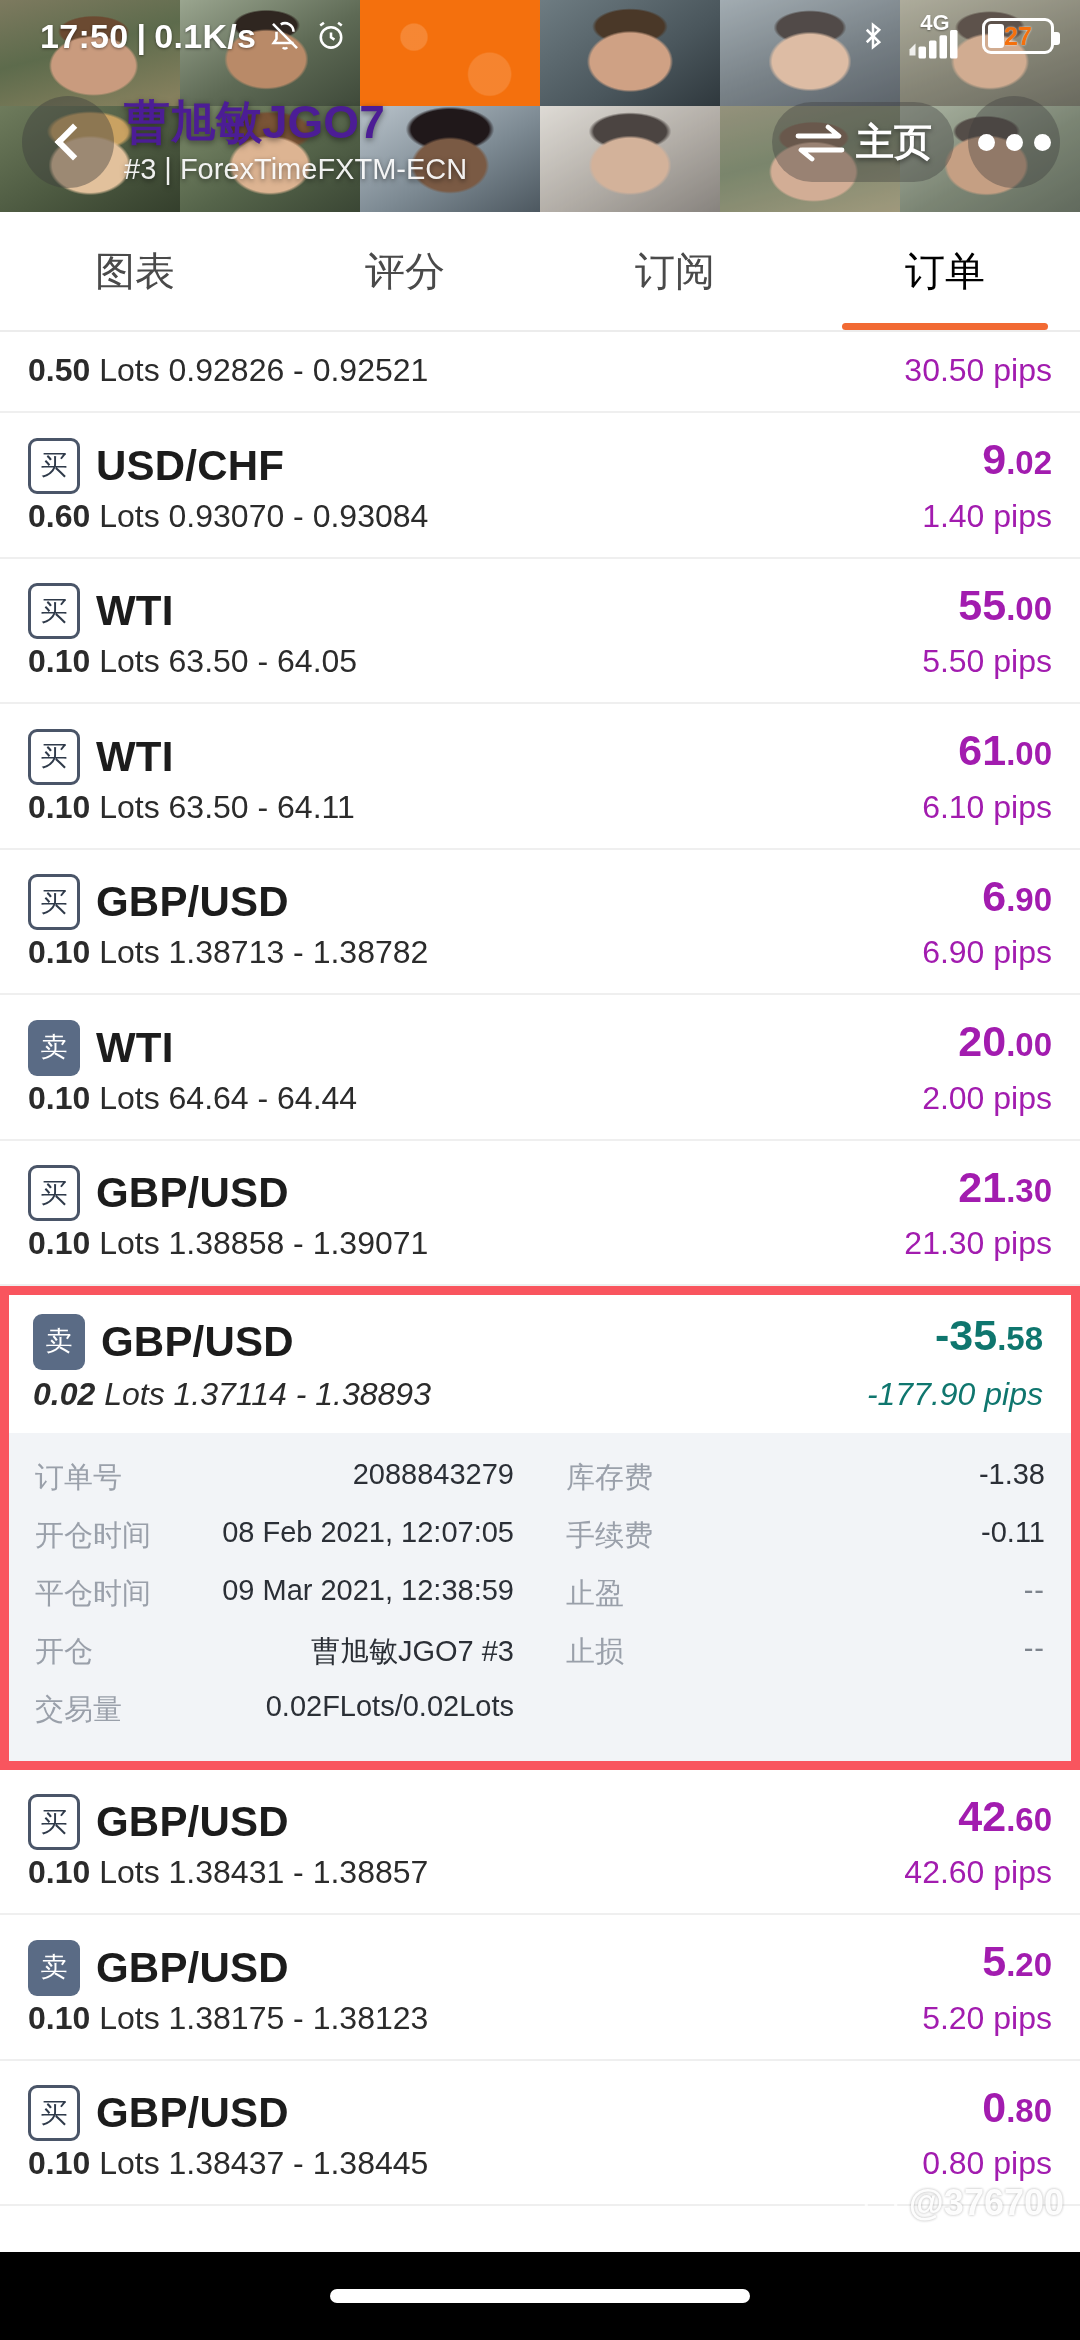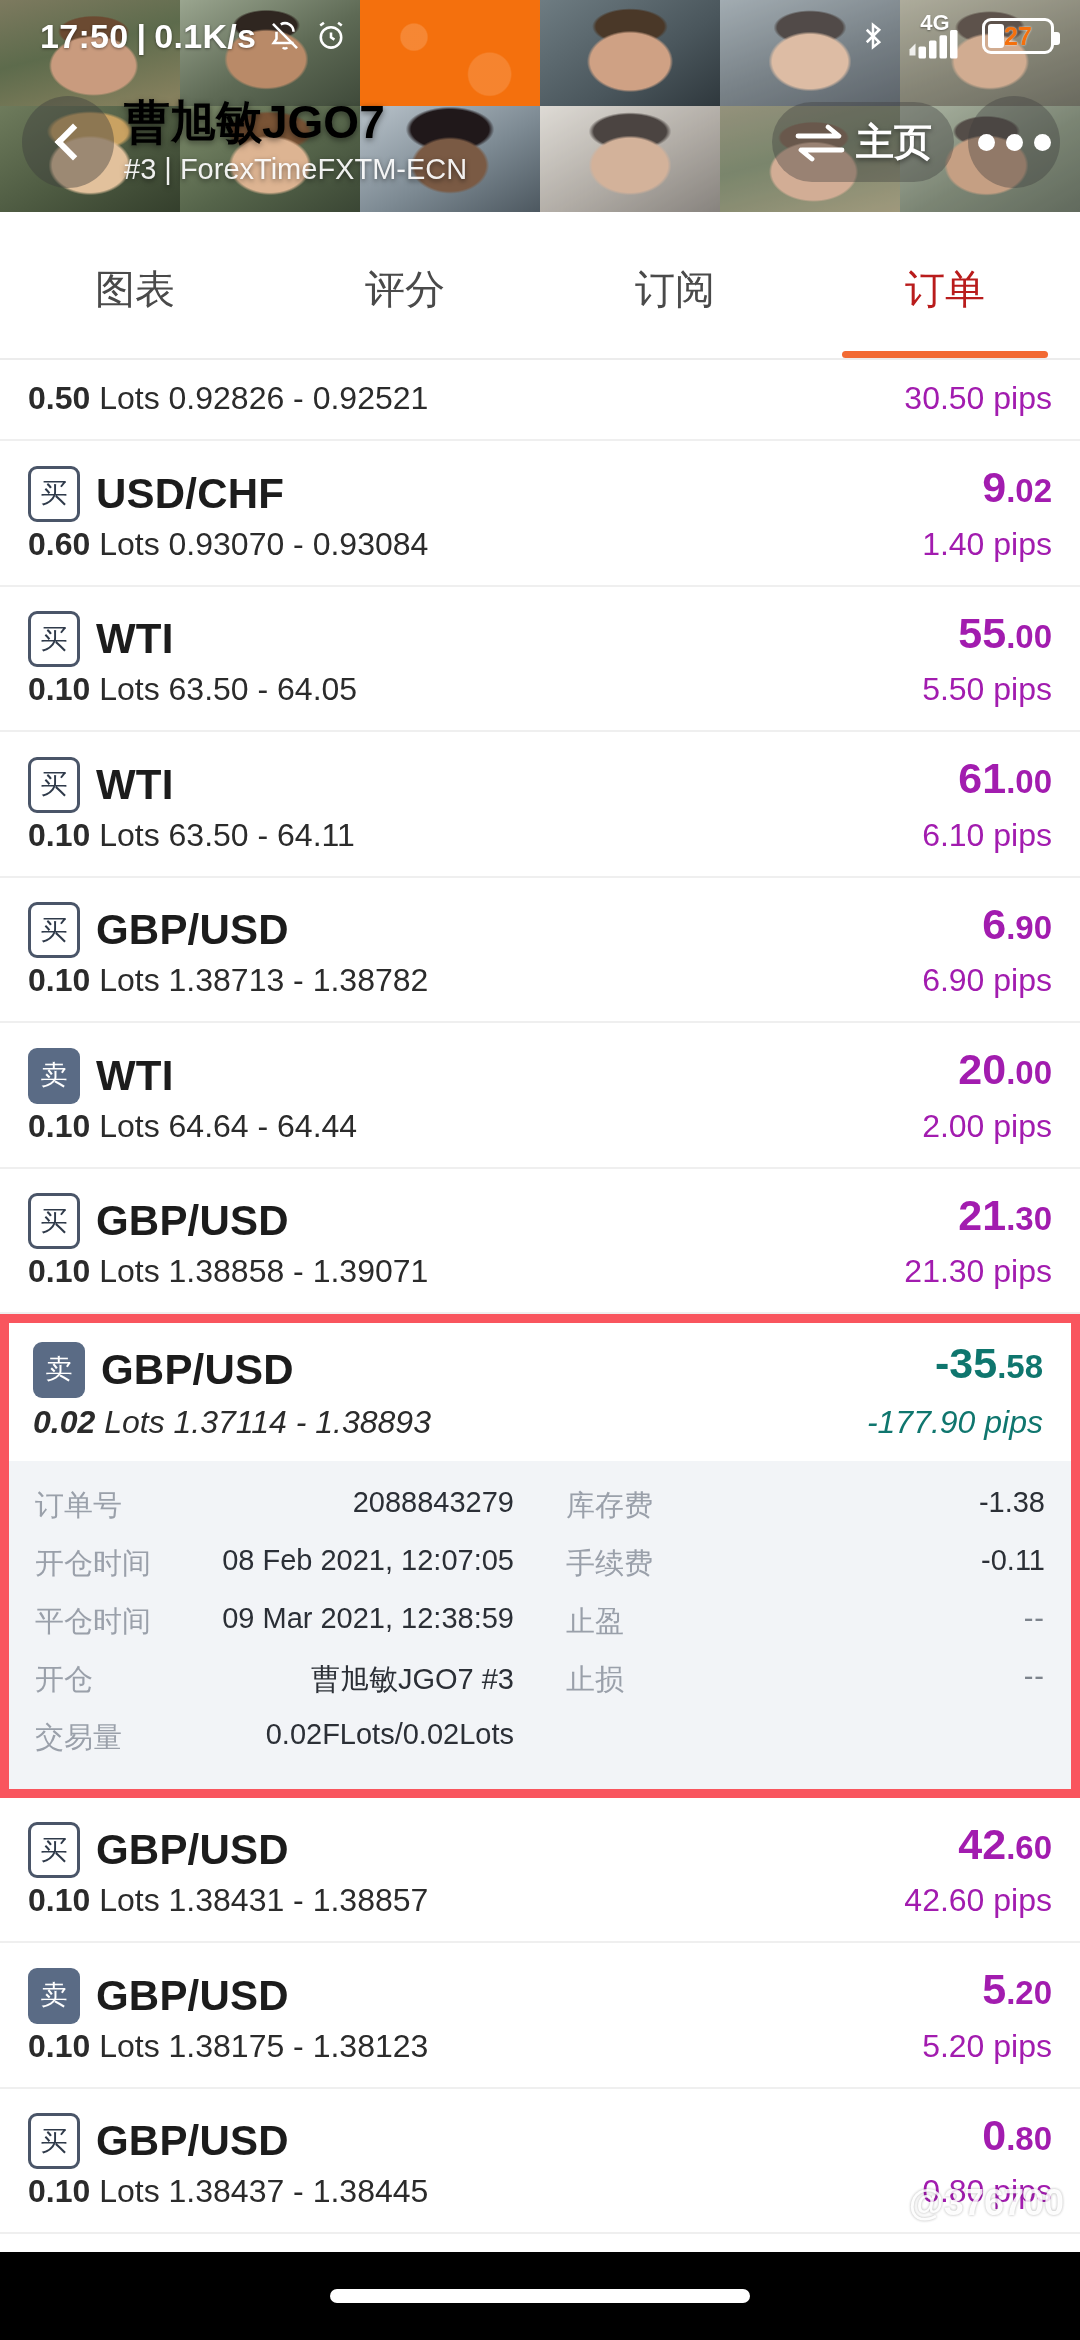--- a/index.html
+++ b/index.html
@@ -122,21 +122,21 @@
     display:flex; align-items:center; justify-content:center;
     flex:0 0 auto;
   }
   .back-chev{
     width:26px; height:26px;
     border-left:6px solid #fff; border-bottom:6px solid #fff;
     transform:rotate(45deg); margin-left:10px;
   }
   .title-block{ margin-left:10px; display:flex; flex-direction:column; justify-content:center; }
   .acct-name{
-    font-size:46px; font-weight:700; color:#000000;
+    font-size:46px; font-weight:700; color:#4c1d95;
     text-shadow:0 2px 6px rgba(0,0,0,.5); line-height:1.15;
     white-space:nowrap;
   }
   .acct-sub{
     font-size:29px; color:rgba(255,255,255,.92); font-weight:400;
     text-shadow:0 2px 5px rgba(0,0,0,.5); line-height:1.3; margin-top:2px;
     white-space:nowrap;
   }
   .tb-spacer{ flex:1; }
   .home-btn{
@@ -152,30 +152,29 @@
   .more-btn{
     width:92px; height:92px; border-radius:50%;
     background:rgba(60,60,60,.38);
     display:flex; align-items:center; justify-content:center; gap:11px;
     margin-left:14px; flex:0 0 auto;
   }
   .dot{ width:17px; height:17px; border-radius:50%; background:#fff; }
 
   
   .tabs{
-    display:flex; height:140px; background:#fff;
+    display:flex; height:120px; background:#fff;
     border-bottom:2px solid #ececec;
-    margin-top:8px;
   }
   .tab{
     flex:1; display:flex; align-items:center; justify-content:center;
     position:relative;
     font-size:40px; color:#4a4a4a; font-weight:400;
   }
-  .tab.active{ color:#b91c1c; }
+  .tab.active{ color:#000000; }
   .tab.active::after{
     content:""; position:absolute; bottom:0; left:12%; right:12%;
     height:7px; background:#f26a33; border-radius:4px;
   }
 
   
   .list{ position:relative; }
   .order-row{
     padding:0 28px;
     border-bottom:2px solid #efefef;

